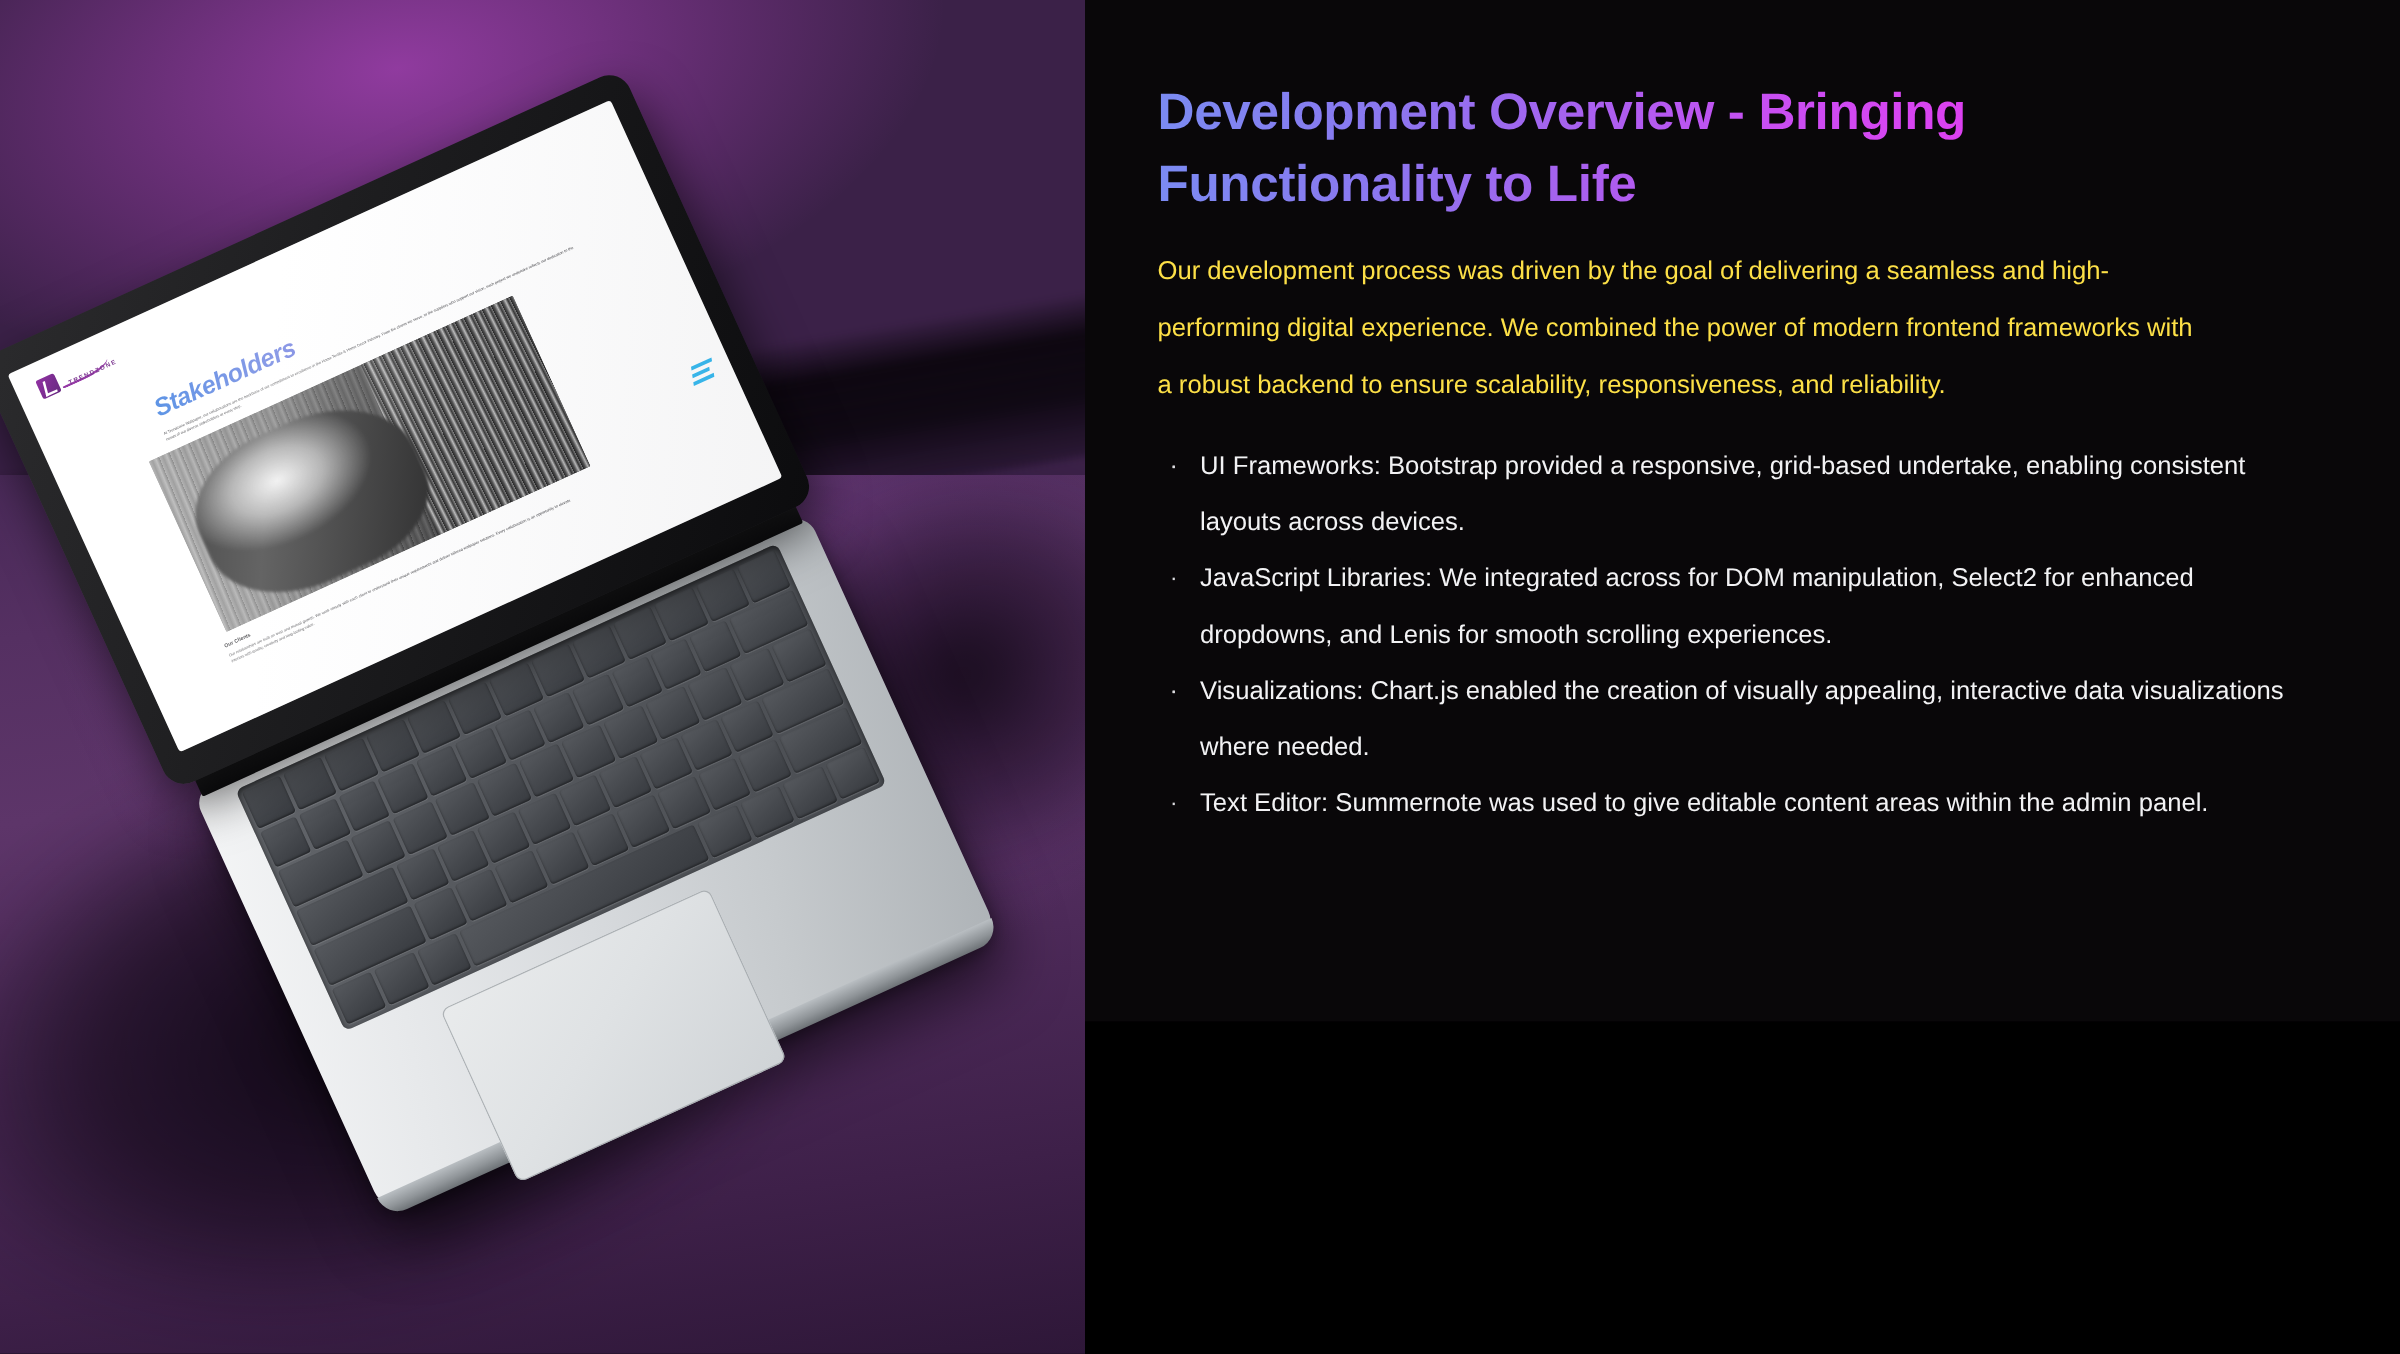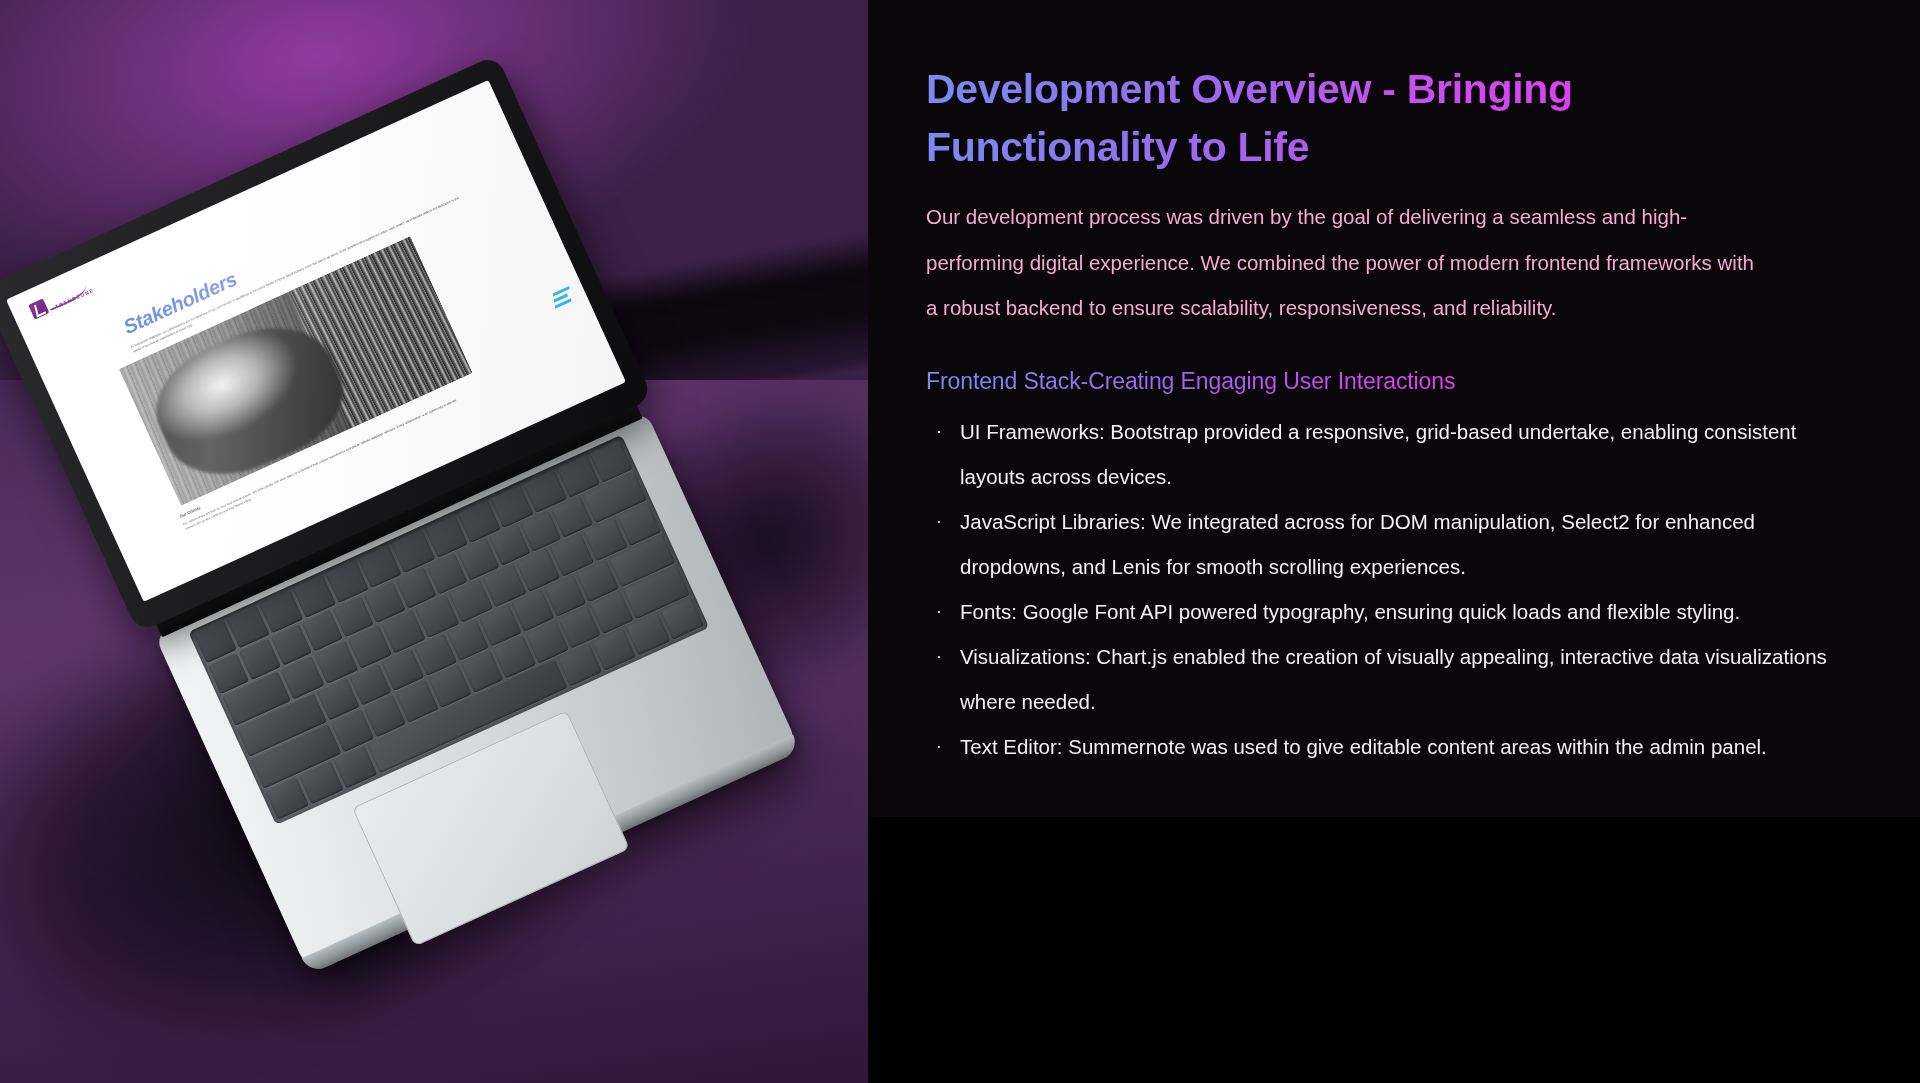--- a/index.html
+++ b/index.html
@@ -345,21 +345,21 @@
     margin: 0 0 18px 0;
     background: linear-gradient(95deg, #7a8bf2 0%, #8a77ef 26%, #a860ef 50%, #c94ef2 72%, #e13df0 100%);
     -webkit-background-clip: text;
     background-clip: text;
     color: transparent;
     max-width: 680px;
   }
   .body-para {
     font-size: 20.5px;
     line-height: 2.2;
-    color: #f9a8d4;
+    color: #fde047;
     margin: 0 0 20px 0;
     font-weight: 400;
     max-width: 830px;
   }
   .sub-heading {
     font-size: 23px;
     font-weight: 400;
     letter-spacing: -0.1px;
     margin: 18px 0 10px 0;
     background: linear-gradient(90deg, #7b8cf2 0%, #9a6cf0 40%, #c051f1 70%, #e642ef 100%);
@@ -515,25 +515,24 @@
         </div>
       </div>
     </div>
   </div>
 
   <div class="content-panel">
     <h1 class="heading">Development Overview - Bringing Functionality to Life</h1>
 
     <p class="body-para">Our development process was driven by the goal of delivering a seamless and high-performing digital experience. We combined the power of modern frontend frameworks with a robust backend to ensure scalability, responsiveness, and reliability.</p>
 
-    <h2 class="sub-heading">Frontend Stack-Creating Engaging User Interactions</h2>
 
     <ul class="bullets">
       <li><span class="dot">·</span></li>
       <li><span class="dot">·</span><span>UI Frameworks: Bootstrap provided a responsive, grid-based undertake, enabling consistent layouts across devices.</span></li>
       <li><span class="dot">·</span><span>JavaScript Libraries: We integrated across for DOM manipulation, Select2 for enhanced dropdowns, and Lenis for smooth scrolling experiences.</span></li>
-      <li><span class="dot">·</span><span>Fonts: Google Font API powered typography, ensuring quick loads and flexible styling.</span></li>
+      <li><span class="dot">·</span></li>
       <li><span class="dot">·</span><span>Visualizations: Chart.js enabled the creation of visually appealing, interactive data visualizations where needed.</span></li>
       <li><span class="dot">·</span><span>Text Editor: Summernote was used to give editable content areas within the admin panel.</span></li>
     </ul>
   </div>
 
 </div>
 
 </body></html>

